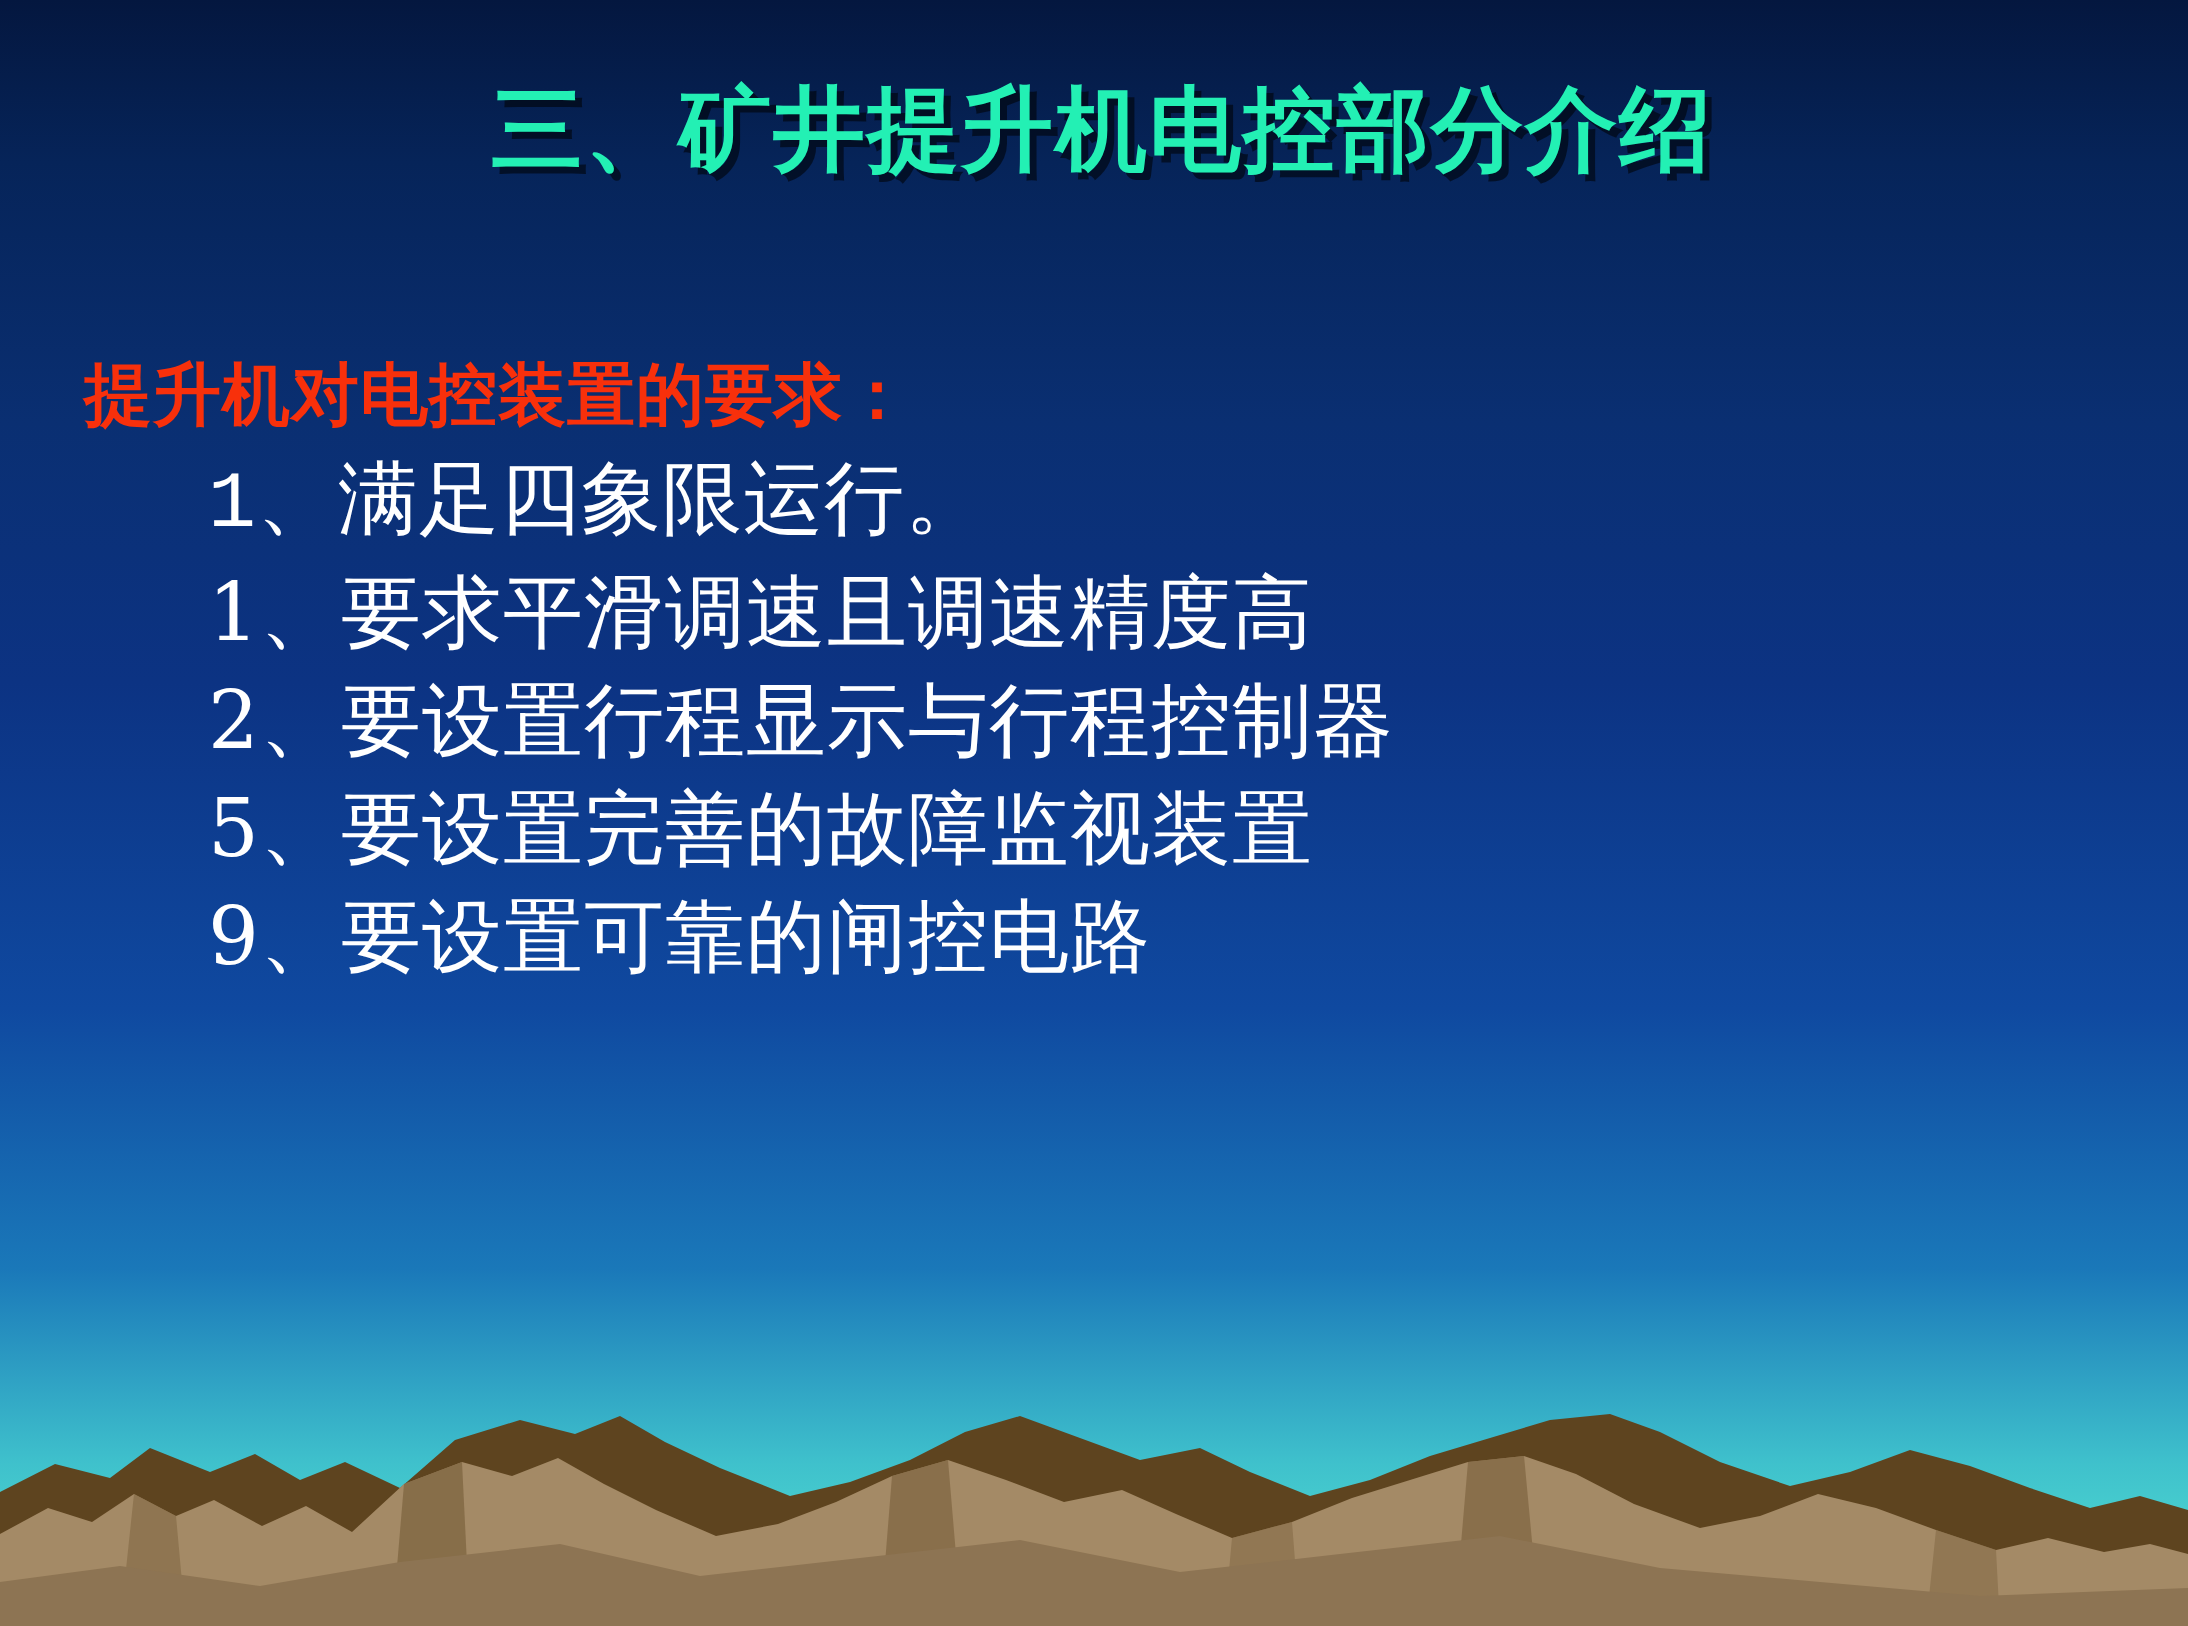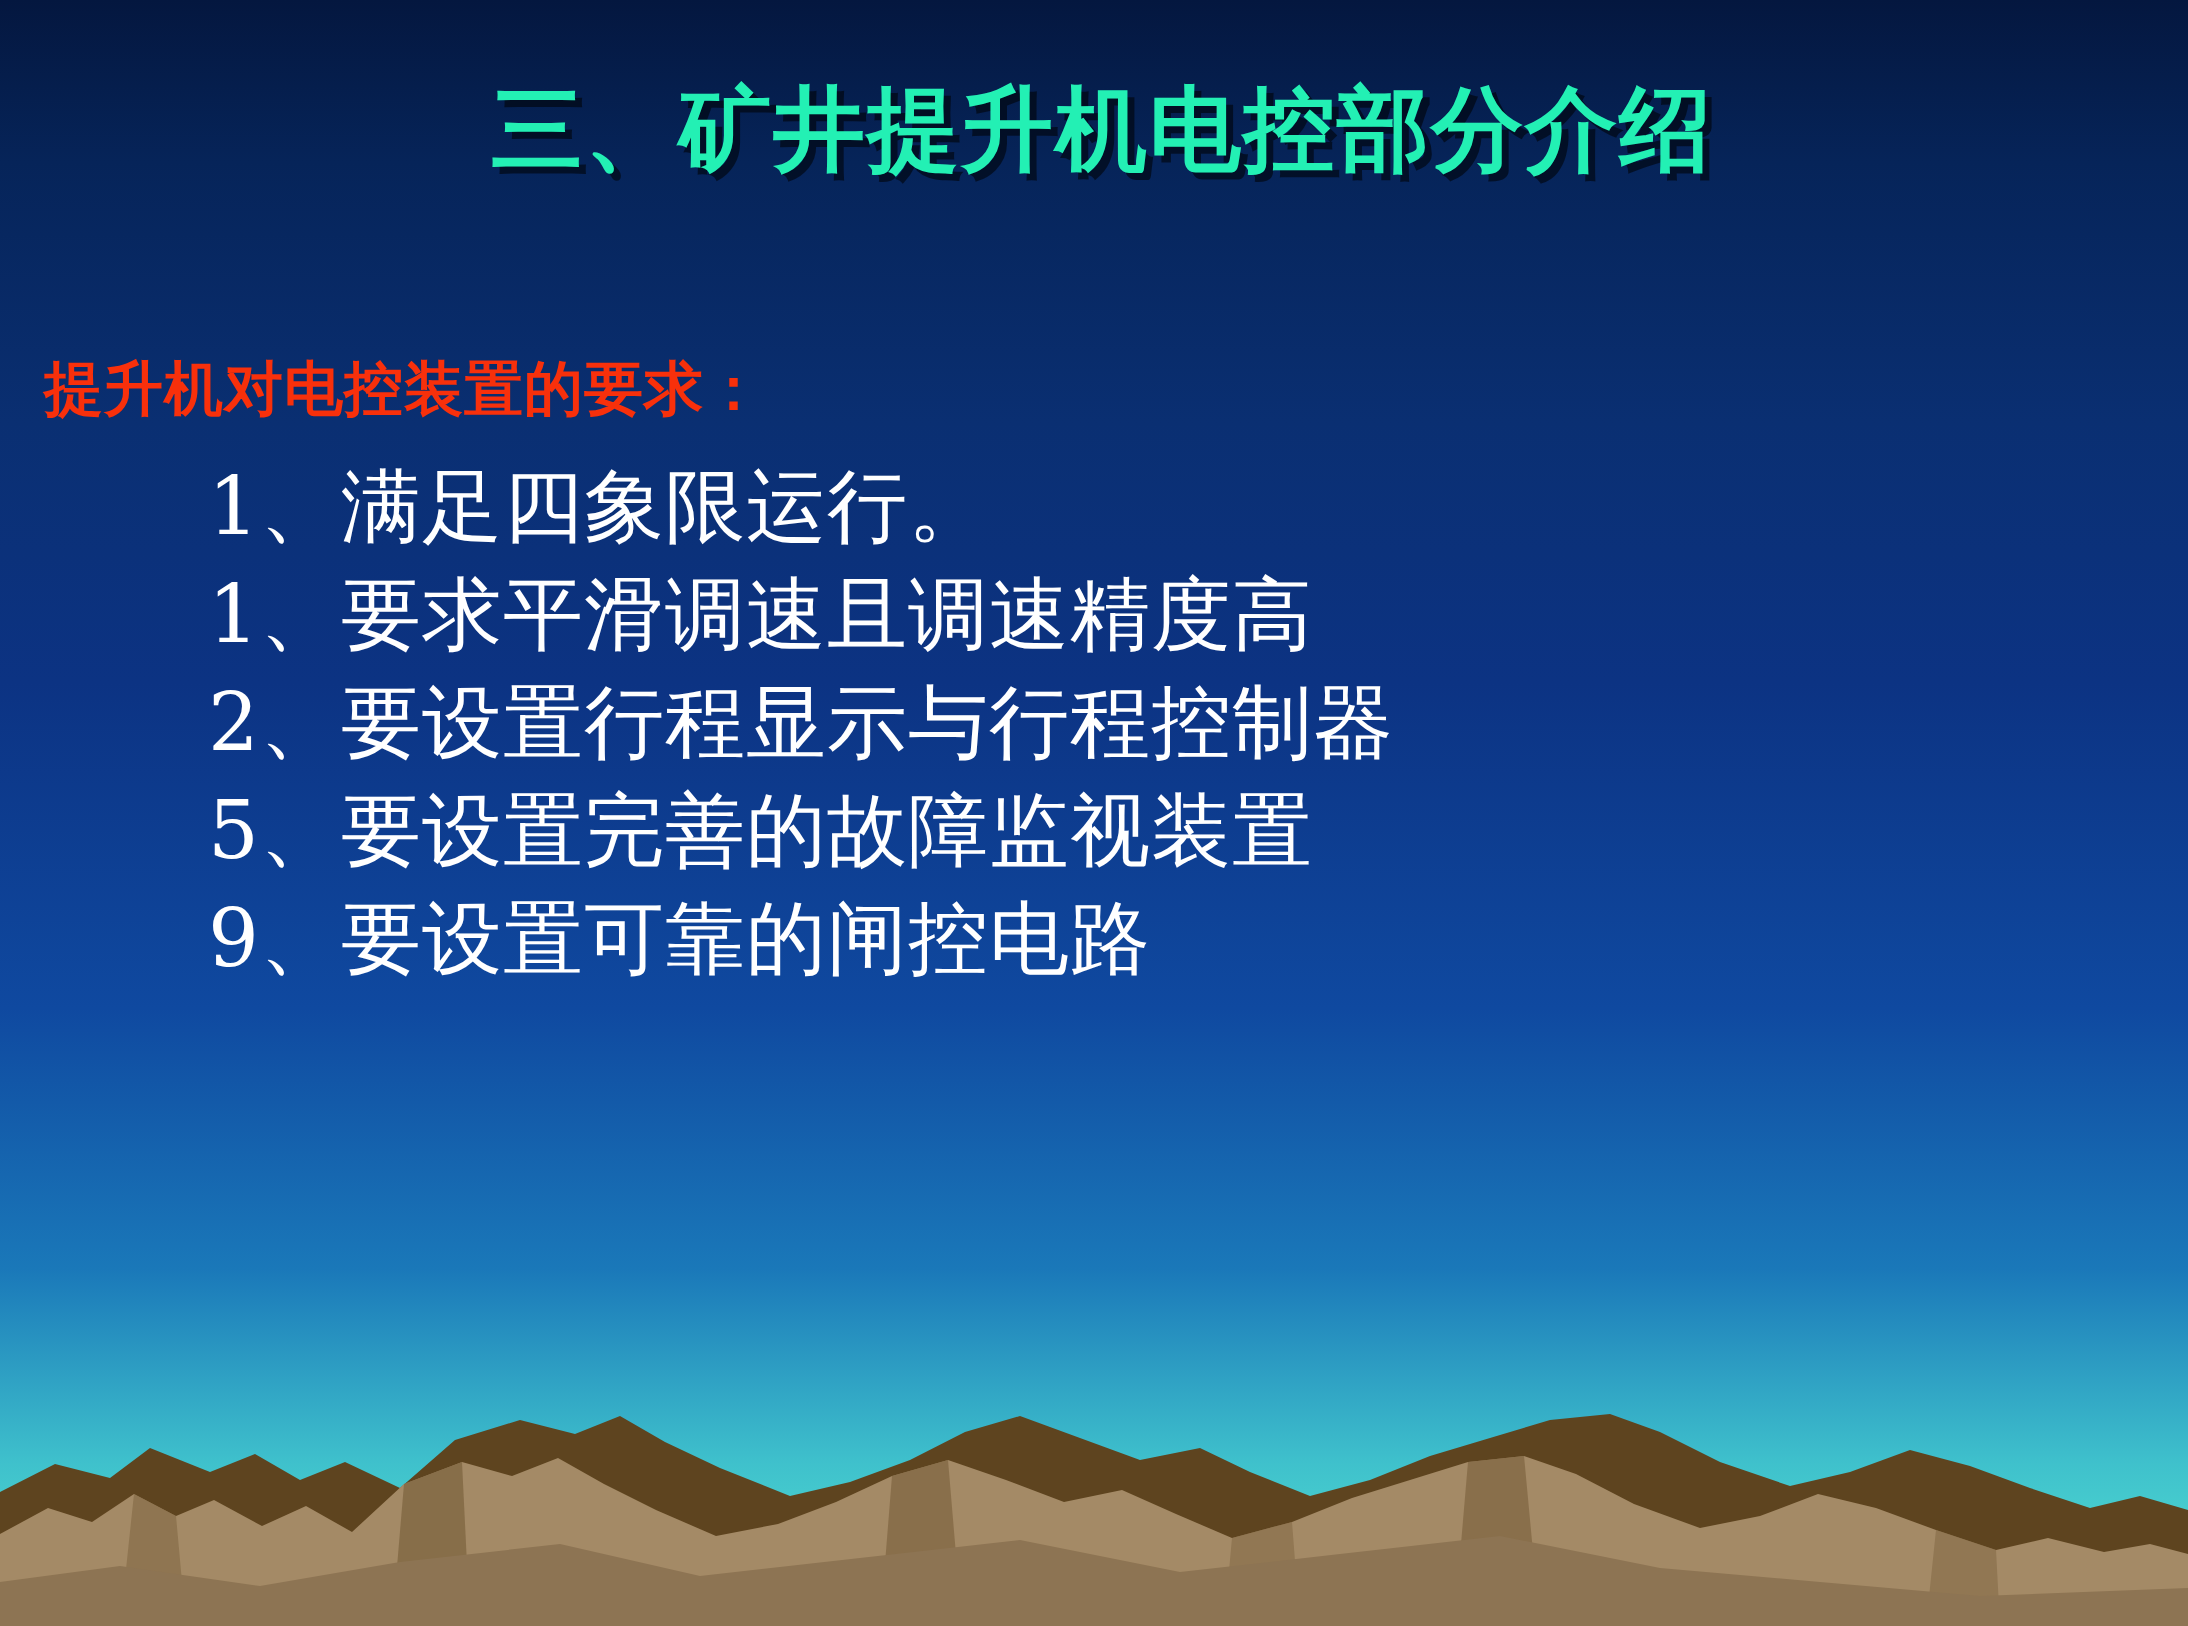--- a/index.html
+++ b/index.html
@@ -63,45 +63,46 @@
   
   .body-block {
     position: absolute;
     top: 355px;
     left: 0;
     width: 100%;
   }
   .red-heading {
     font-family: "DejaVu Serif", "Liberation Serif", serif;
     font-weight: 700;
-    font-size: 59px;
+    font-size: 68px;
     line-height: 1.15;
     color: #f8300b;
-    padding-left: 44px;
+    padding-left: 84px;
     letter-spacing: 1px;
     white-space: nowrap;
   }
   .list {
     margin: 0;
     padding: 0;
     list-style: none;
   }
   .list-item {
     font-family: "DejaVu Serif", "Liberation Serif", serif;
     font-weight: 400;
     font-size: 80px;
     line-height: 1.0;
     color: #ffffff;
     padding-left: 208px;
     margin-top: 28px;
     letter-spacing: 1px;
     white-space: nowrap;
   }
   .list-item:first-child {
-    margin-top: 44px;
+    margin-top: 32px;
+    font-family: Liberation Mono, monospace;
   }
 </style>
 </head>
 <body>
 
 <div id="slide">
 
   <div class="title">三、矿井提升机电控部分介绍</div>
 
   <div class="body-block">

